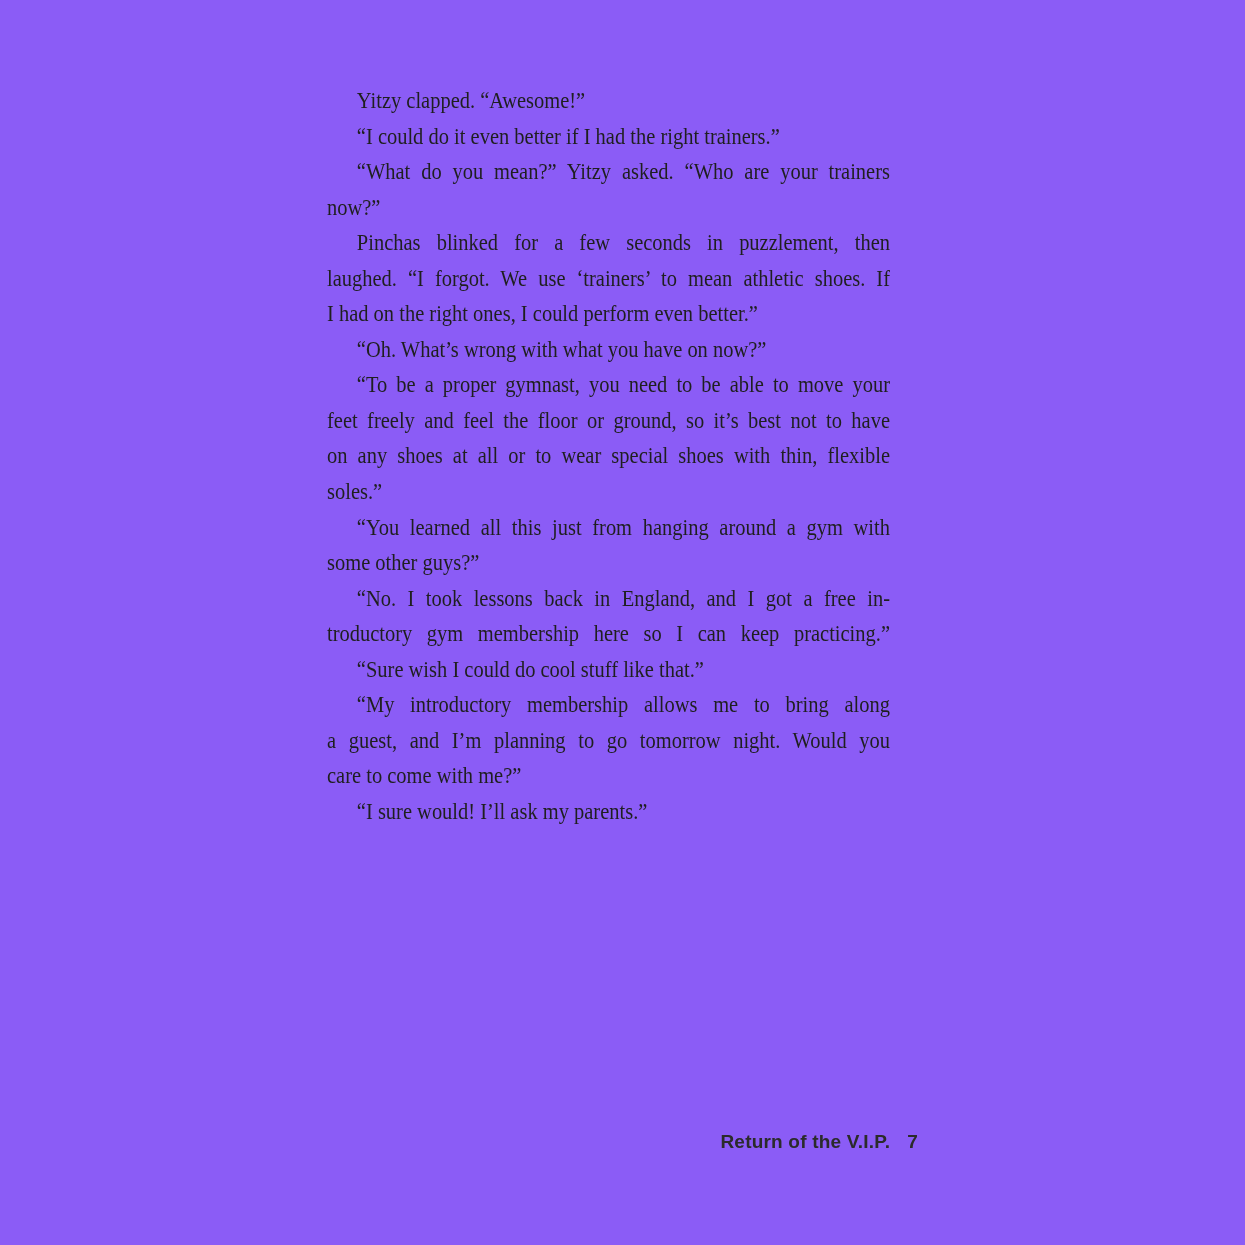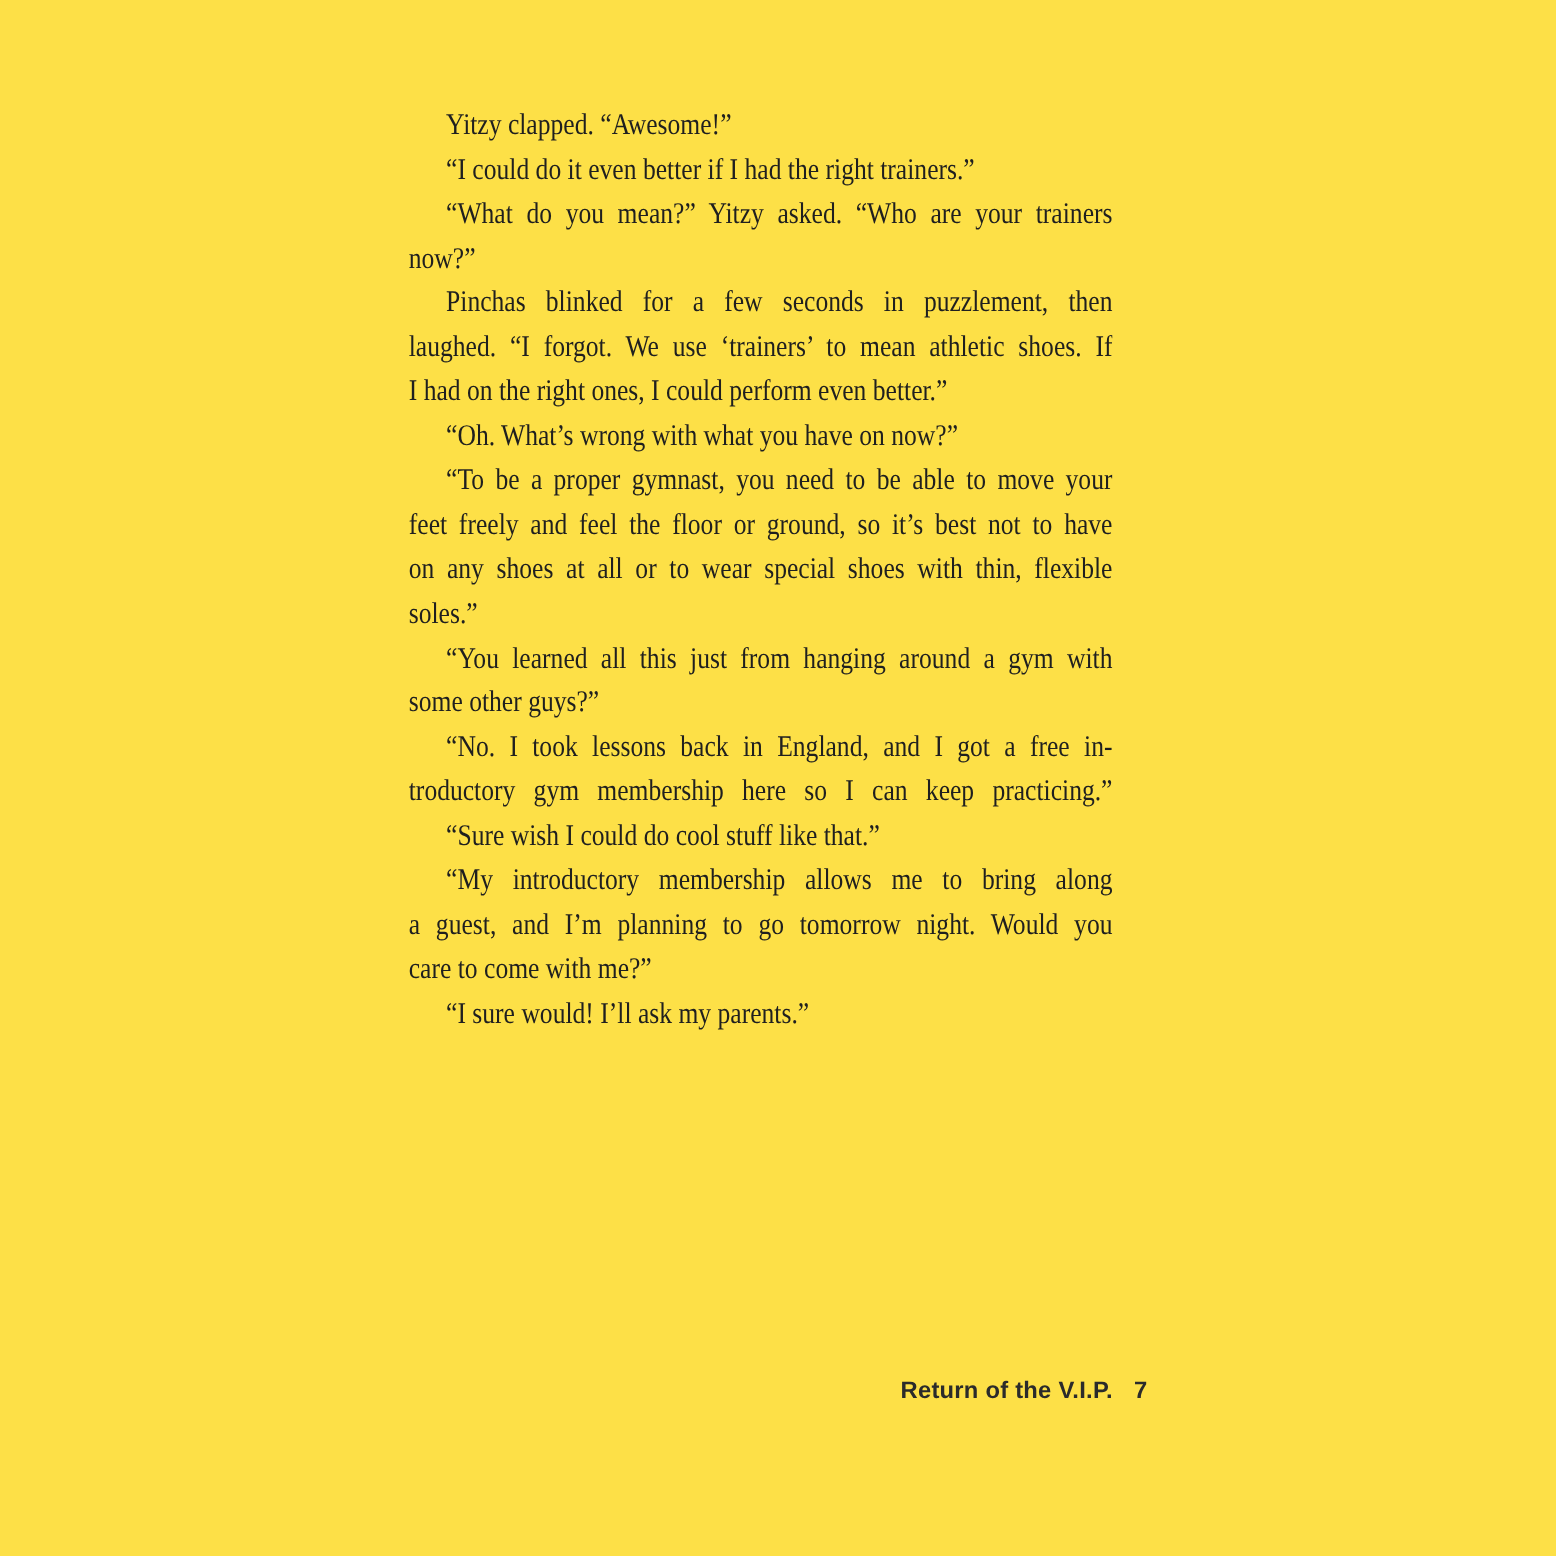--- a/index.html
+++ b/index.html
@@ -9,21 +9,21 @@
   }
   body {
     width: 1245px;
     height: 1245px;
     position: relative;
     font-family: "Liberation Serif", serif;
   }
   .page {
     position: absolute;
     inset: 0;
-    background: #fde047;
+    background: #8b5cf6;
     overflow: hidden;
   }
   
   .text-block {
     position: absolute;
     left: 327px;
     top: 83px;
     width: 660px;
     transform: scaleX(0.853);
     transform-origin: 0 0;
@@ -36,21 +36,21 @@
     height: 35.55px;
     overflow: hidden;
     text-align: justify;
     text-align-last: justify;
   }
   .line.lastline { text-align-last: left; }
   .line.lastline.fill { text-align-last: justify; }
   .line.indent { text-indent: 35px; }
   .footer {
     position: absolute;
-    top: 1102px;
+    top: 1131px;
     right: 327px;
     display: flex;
     align-items: baseline;
     gap: 17px;
     font-family: "Liberation Sans", sans-serif;
     font-weight: 700;
     font-size: 19px;
     letter-spacing: 0.2px;
     color: #2b2b2b;
   }

